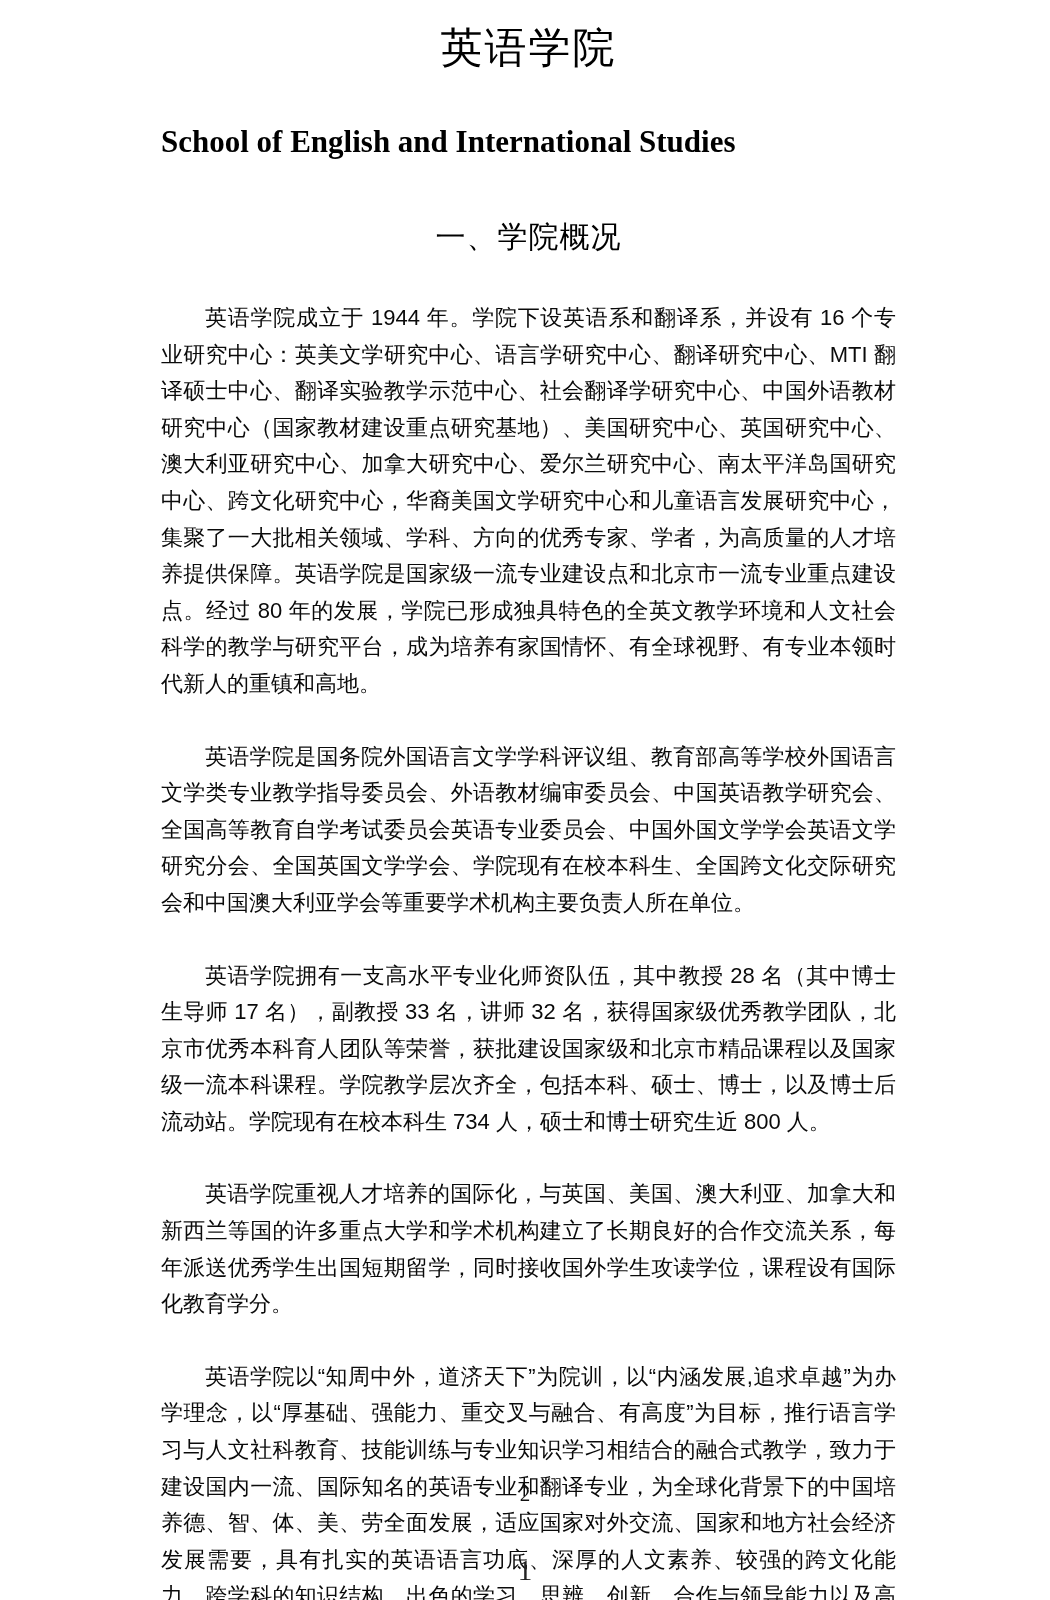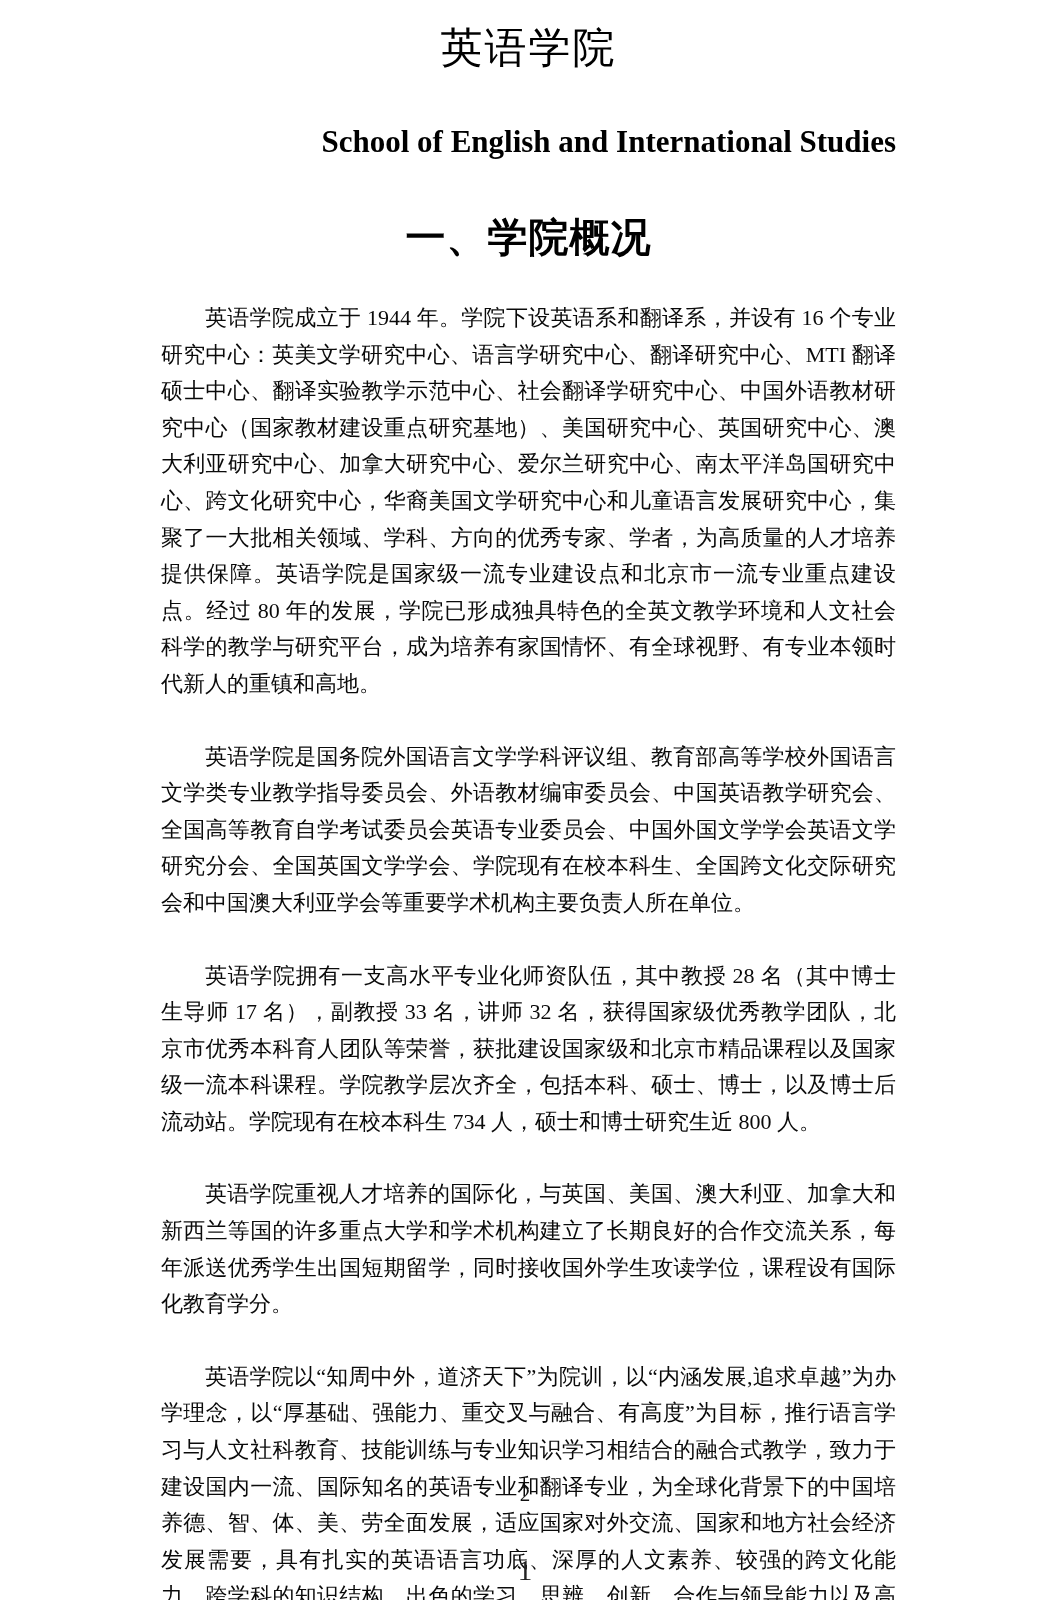--- a/index.html
+++ b/index.html
@@ -23,45 +23,45 @@
     margin: 22px 0 0 0;
     text-align: center;
     font-family: "Liberation Sans", "DejaVu Sans", sans-serif;
     font-weight: 500;
     font-size: 42px;
     line-height: 52px;
     letter-spacing: 2px;
   }
   .title-en {
     margin: 48px 0 0 0;
-    text-align: right;
+    text-align: left;
     font-family: "Liberation Serif", "DejaVu Serif", serif;
     font-weight: bold;
     font-size: 31px;
     line-height: 40px;
   }
   .section-heading {
     margin: 56px 0 0 0;
     text-align: center;
     font-family: "Liberation Sans", "DejaVu Sans", sans-serif;
-    font-weight: bold;
-    font-size: 40px;
+    font-weight: normal;
+    font-size: 30px;
     line-height: 38px;
     letter-spacing: 1px;
   }
   .body-text {
     margin-top: 44px;
   }
   .body-text p {
     margin: 0 0 36px 0;
     font-size: 22px;
     line-height: 36.6px;
     text-align: justify;
     text-indent: 2em;
-    font-family: Liberation Serif, serif;
+    font-family: Liberation Sans, sans-serif;
     color: #0a0a0a;
   }
   .inner-page-num {
     position: absolute;
     left: 0;
     right: 0;
     top: 1482px;
     text-align: center;
     font-size: 21px;
     line-height: 24px;

